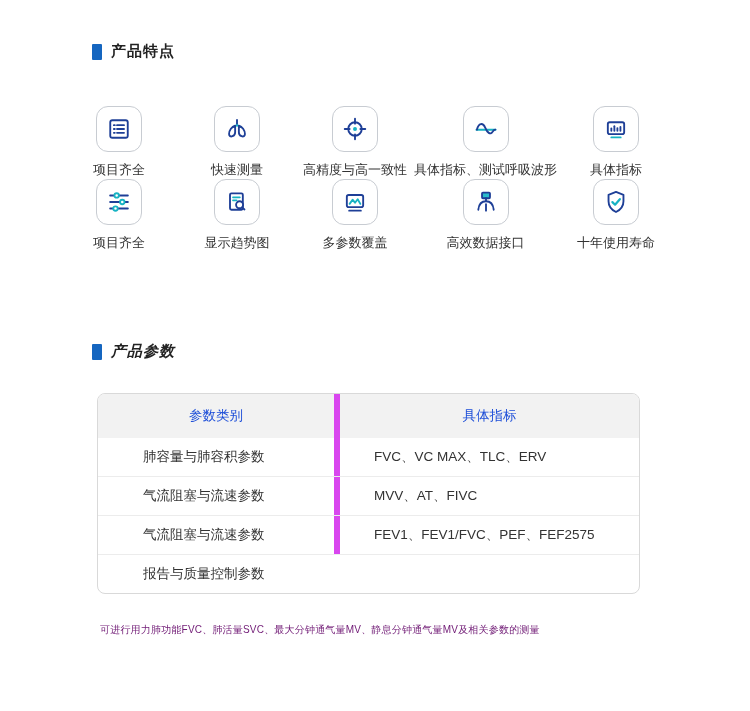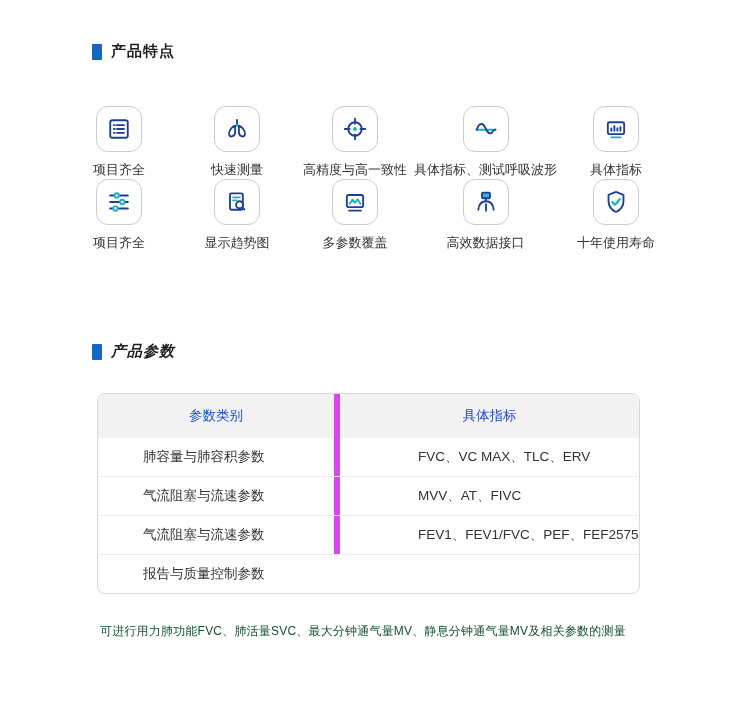--- a/index.html
+++ b/index.html
@@ -46,23 +46,23 @@
     border:1px solid #d9d9d9; border-radius:8px; overflow:hidden;
     font-size:13.5px; color:#333;
   }
   .t-row { display:grid; grid-template-columns:236px 1fr; }
   .t-row + .t-row { border-top:1px solid #ececec; }
   .t-head { background:#f2f2f2; }
   .t-head .t-cell { height:44px; display:flex; align-items:center; justify-content:center; color:#1d4ed8; }
   .t-body .t-cell { height:38px; display:flex; align-items:center; }
   .t-cell.c2 { border-left:6px solid #d946ef; }
   .t-body .t-cell.c1 { padding-left:45px; }
-  .t-body .t-cell.c2 { padding-left:78px; }
-
-  .note { margin:29px 0 0 100px; font-size:12px; color:#14532d; letter-spacing:0.2px; }
+  .t-body .t-cell.c2 { padding-left:34px; }
+
+  .note { margin:29px 0 0 100px; font-size:10px; color:#701a75; letter-spacing:0.2px; }
 </style>
 </head>
 <body>
 
 <div class="page">
 
   <div class="sec-head first">
     <span class="sec-bar"></span>
     <span class="sec-title">产品特点</span>
   </div>

